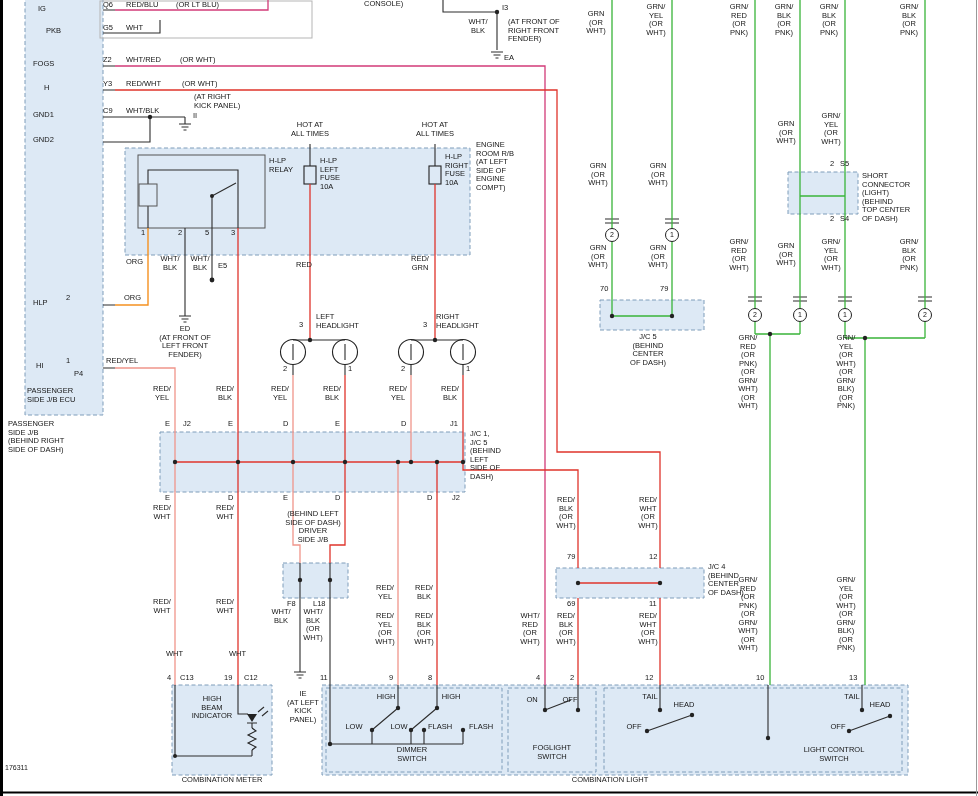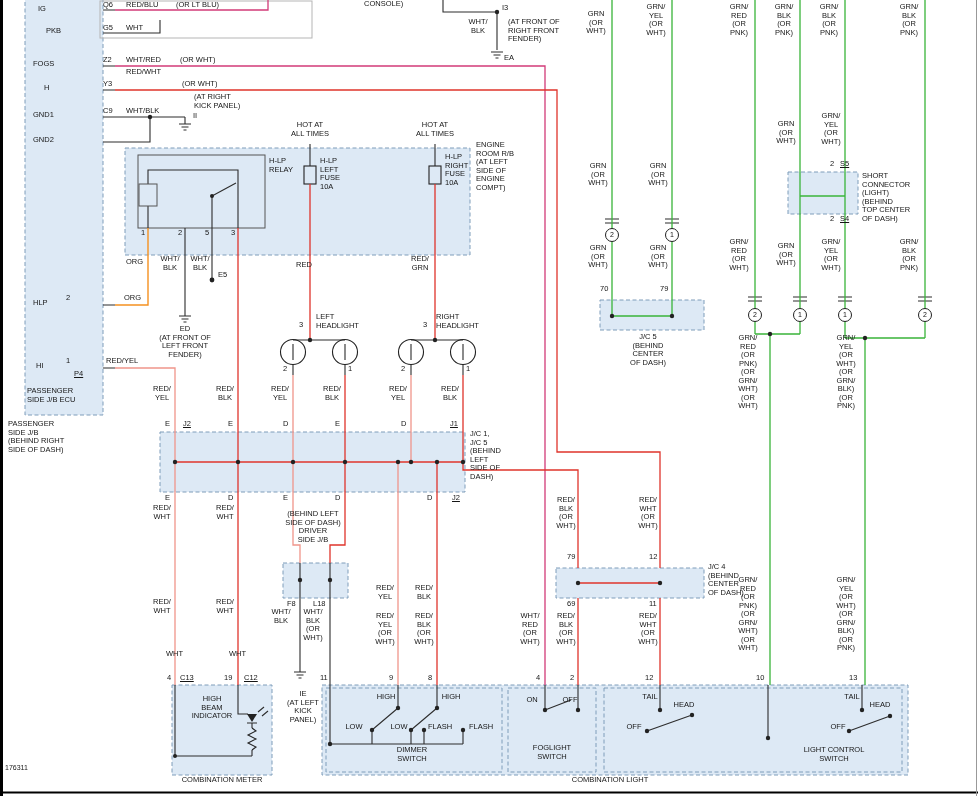--- a/index.html
+++ b/index.html
@@ -2,21 +2,21 @@
 <html style="--wire-red: #df342b; --wire-light-red: #f0958a; --wire-magenta: #d23b78; --wire-orange: #f59120; --wire-green: #3ab43a; --wire-black: #2d2d2d; --box-fill: #dde9f5; --box-border: #7f9dba;"><head>
 <meta charset="utf-8">
 <style>
   html,body{margin:0;padding:0;background:#fff;}
   #stage{position:relative;width:978px;height:796px;background:#fff;overflow:hidden;
          font-family:"Liberation Sans",sans-serif;}
   svg{position:absolute;left:0;top:0;}
   .lbl{position:absolute;font:7.5px/1.14 "Liberation Sans","DejaVu Sans",sans-serif;
        color:#151515;white-space:pre;z-index:3;}
   .c{transform:translateX(-50%);text-align:center;}
-  .u{text-decoration:underline;}
+  .u{}
   .circ{position:absolute;width:12px;height:12px;margin-left:-7px;border:1px solid #222;
         border-radius:50%;background:#fff;font:7px/12px "Liberation Sans",sans-serif;
         text-align:center;color:#111;z-index:3;}
   .bx{fill:var(--box-fill,#dde9f5);stroke:var(--box-border,#7f9dba);stroke-width:1;stroke-dasharray:4 2.5;}
   .bx2{fill:none;stroke:#b5b5b5;stroke-width:1;}
   .rl{fill:none;stroke:#555;stroke-width:1;}
   .w-blk{fill:none;stroke:var(--wire-black,#2d2d2d);stroke-width:1.1;}
   .w-red{fill:none;stroke:var(--wire-red,#df342b);stroke-width:1.3;}
   .w-lred{fill:none;stroke:var(--wire-light-red,#f0958a);stroke-width:1.3;}
   .w-mag{fill:none;stroke:var(--wire-magenta,#d23b78);stroke-width:1.3;}
@@ -178,21 +178,21 @@
 <div class="lbl" style="left:103px;top:80px">Y3</div>
 <div class="lbl" style="left:103px;top:107px">C9</div>
 <div class="lbl" style="left:66px;top:294px">2</div>
 <div class="lbl" style="left:66px;top:357px">1</div>
 <div class="lbl u" style="left:74px;top:370px">P4</div>
 <div class="lbl" style="left:126px;top:1px">RED/BLU</div>
 <div class="lbl" style="left:176px;top:1px">(OR LT BLU)</div>
 <div class="lbl" style="left:126px;top:24px">WHT</div>
 <div class="lbl" style="left:126px;top:56px">WHT/RED</div>
 <div class="lbl" style="left:180px;top:56px">(OR WHT)</div>
-<div class="lbl" style="left:126px;top:68px">RED/WHT</div>
+<div class="lbl" style="left:126px;top:80px">RED/WHT</div>
 <div class="lbl" style="left:182px;top:80px">(OR WHT)</div>
 <div class="lbl" style="left:126px;top:107px">WHT/BLK</div>
 <div class="lbl" style="left:194px;top:93px">(AT RIGHT
 KICK PANEL)</div>
 <div class="lbl" style="left:193px;top:112px">II</div>
 <div class="lbl" style="left:124px;top:294px">ORG</div>
 <div class="lbl" style="left:106px;top:357px">RED/YEL</div>
 <div class="lbl" style="left:27px;top:387px">PASSENGER
 SIDE J/B ECU</div>
 <div class="lbl" style="left:8px;top:420px">PASSENGER
@@ -225,21 +225,21 @@
 <div class="lbl" style="left:205px;top:229px">5</div>
 <div class="lbl" style="left:231px;top:229px">3</div>
 <div class="lbl" style="left:126px;top:258px">ORG</div>
 <div class="lbl c" style="left:170px;top:255px">WHT/
 BLK</div>
 <div class="lbl c" style="left:200px;top:255px">WHT/
 BLK</div>
 <div class="lbl" style="left:296px;top:261px">RED</div>
 <div class="lbl c" style="left:420px;top:255px">RED/
 GRN</div>
-<div class="lbl" style="left:218px;top:271px">E5</div>
+<div class="lbl" style="left:218px;top:262px">E5</div>
 <div class="lbl c" style="left:185px;top:325px">ED
 (AT FRONT OF
 LEFT FRONT
 FENDER)</div>
 
 <div class="lbl" style="left:316px;top:313px">LEFT
 HEADLIGHT</div>
 <div class="lbl" style="left:436px;top:313px">RIGHT
 HEADLIGHT</div>
 <div class="lbl" style="left:299px;top:321px">3</div>

